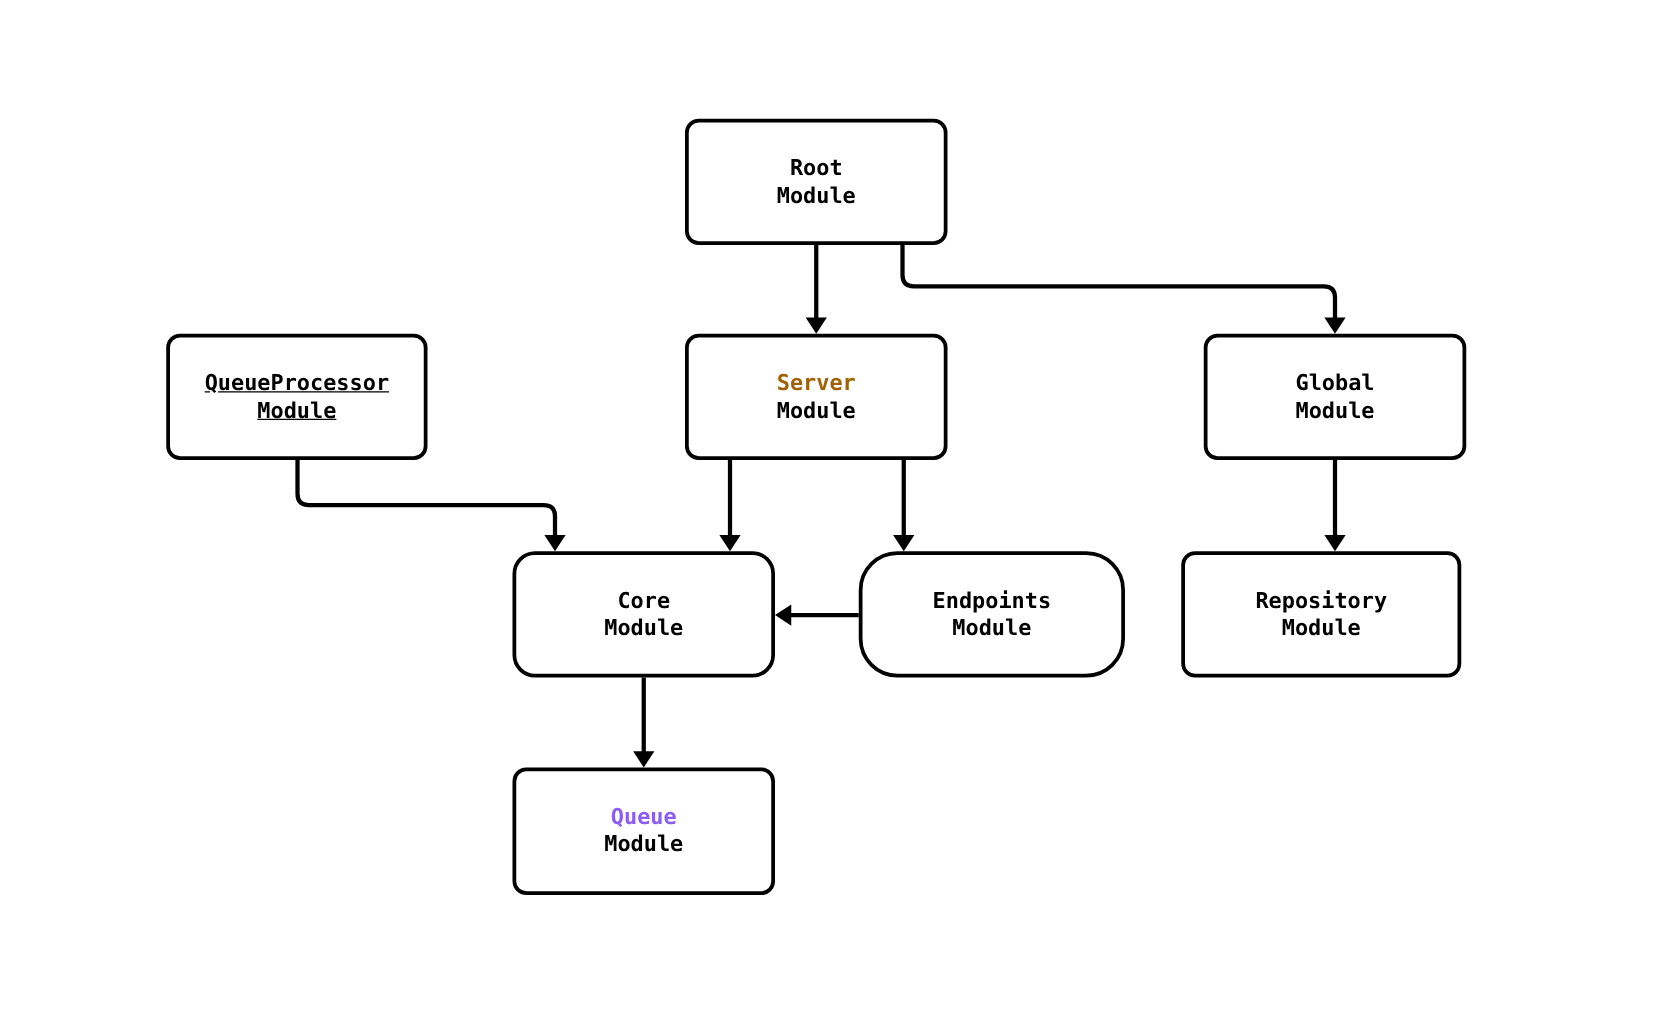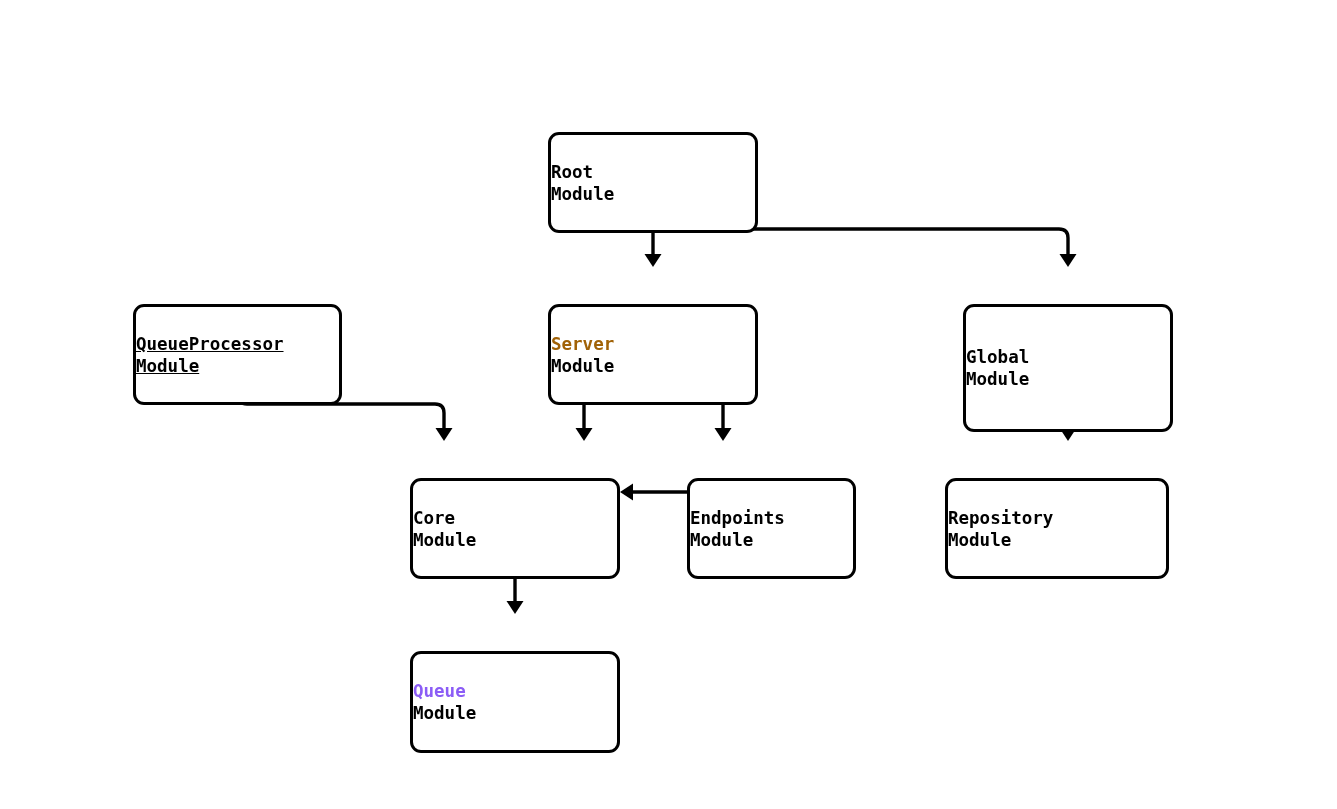--- a/index.html
+++ b/index.html
@@ -28,24 +28,23 @@
     height: 809px;
   }
   .node {
     position: absolute;
     box-sizing: border-box;
     border: 3.4px solid #000000;
     border-radius: 11px;
     background: #ffffff;
     display: flex;
     flex-direction: column;
-    align-items: flex-start;
+    align-items: center;
     justify-content: center;
     z-index: 2;
-    margin-top: 37px;
   }
   .node-line {
     font-family: "DejaVu Sans Mono", "Liberation Mono", monospace;
     font-size: 17.5px;
     font-weight: bold;
     line-height: 22px;
     color: #000000;
     white-space: pre;
     letter-spacing: 0px;
     text-align: center;
@@ -96,29 +95,29 @@
       <div class="node-line" style="color: rgb(0, 0, 0);">Module</div>
     </div>
     <div class="node" style="left: 133px; top: 267px; width: 209px; height: 101px; border-color: rgb(0, 0, 0); text-decoration: underline;">
       <div class="node-line" style="color: rgb(0, 0, 0);">QueueProcessor</div>
       <div class="node-line" style="color: rgb(0, 0, 0);">Module</div>
     </div>
     <div class="node" style="left: 548px; top: 267px; width: 210px; height: 101px; border-color: rgb(0, 0, 0);">
       <div class="node-line" style="color: #a16207;">Server</div>
       <div class="node-line" style="color: rgb(0, 0, 0);">Module</div>
     </div>
-    <div class="node" style="left: 963px; top: 267px; width: 210px; height: 128px; border-color: rgb(0, 0, 0);">
+    <div class="node" style="left: 963px; top: 267px; width: 210px; height: 101px; border-color: rgb(0, 0, 0);">
       <div class="node-line" style="color: rgb(0, 0, 0);">Global</div>
       <div class="node-line" style="color: rgb(0, 0, 0);">Module</div>
     </div>
-    <div class="node" style="left: 410px; top: 441px; width: 210px; height: 101px; border-color: rgb(0, 0, 0);">
+    <div class="node" style="left: 410px; top: 441px; width: 210px; height: 101px; border-color: rgb(0, 0, 0); border-radius: 18px;">
       <div class="node-line" style="color: rgb(0, 0, 0);">Core</div>
       <div class="node-line" style="color: rgb(0, 0, 0);">Module</div>
     </div>
-    <div class="node" style="left: 687px; top: 441px; width: 169px; height: 101px; border-color: rgb(0, 0, 0);">
+    <div class="node" style="left: 687px; top: 441px; width: 213px; height: 101px; border-color: rgb(0, 0, 0); border-radius: 31px;">
       <div class="node-line" style="color: rgb(0, 0, 0);">Endpoints</div>
       <div class="node-line" style="color: rgb(0, 0, 0);">Module</div>
     </div>
     <div class="node" style="left: 945px; top: 441px; width: 224px; height: 101px; border-color: rgb(0, 0, 0);">
       <div class="node-line" style="color: rgb(0, 0, 0);">Repository</div>
       <div class="node-line" style="color: rgb(0, 0, 0);">Module</div>
     </div>
     <div class="node" style="left: 410px; top: 614px; width: 210px; height: 102px; border-color: rgb(0, 0, 0);">
       <div class="node-line" style="color: #8b5cf6;">Queue</div>
       <div class="node-line" style="color: rgb(0, 0, 0);">Module</div>

